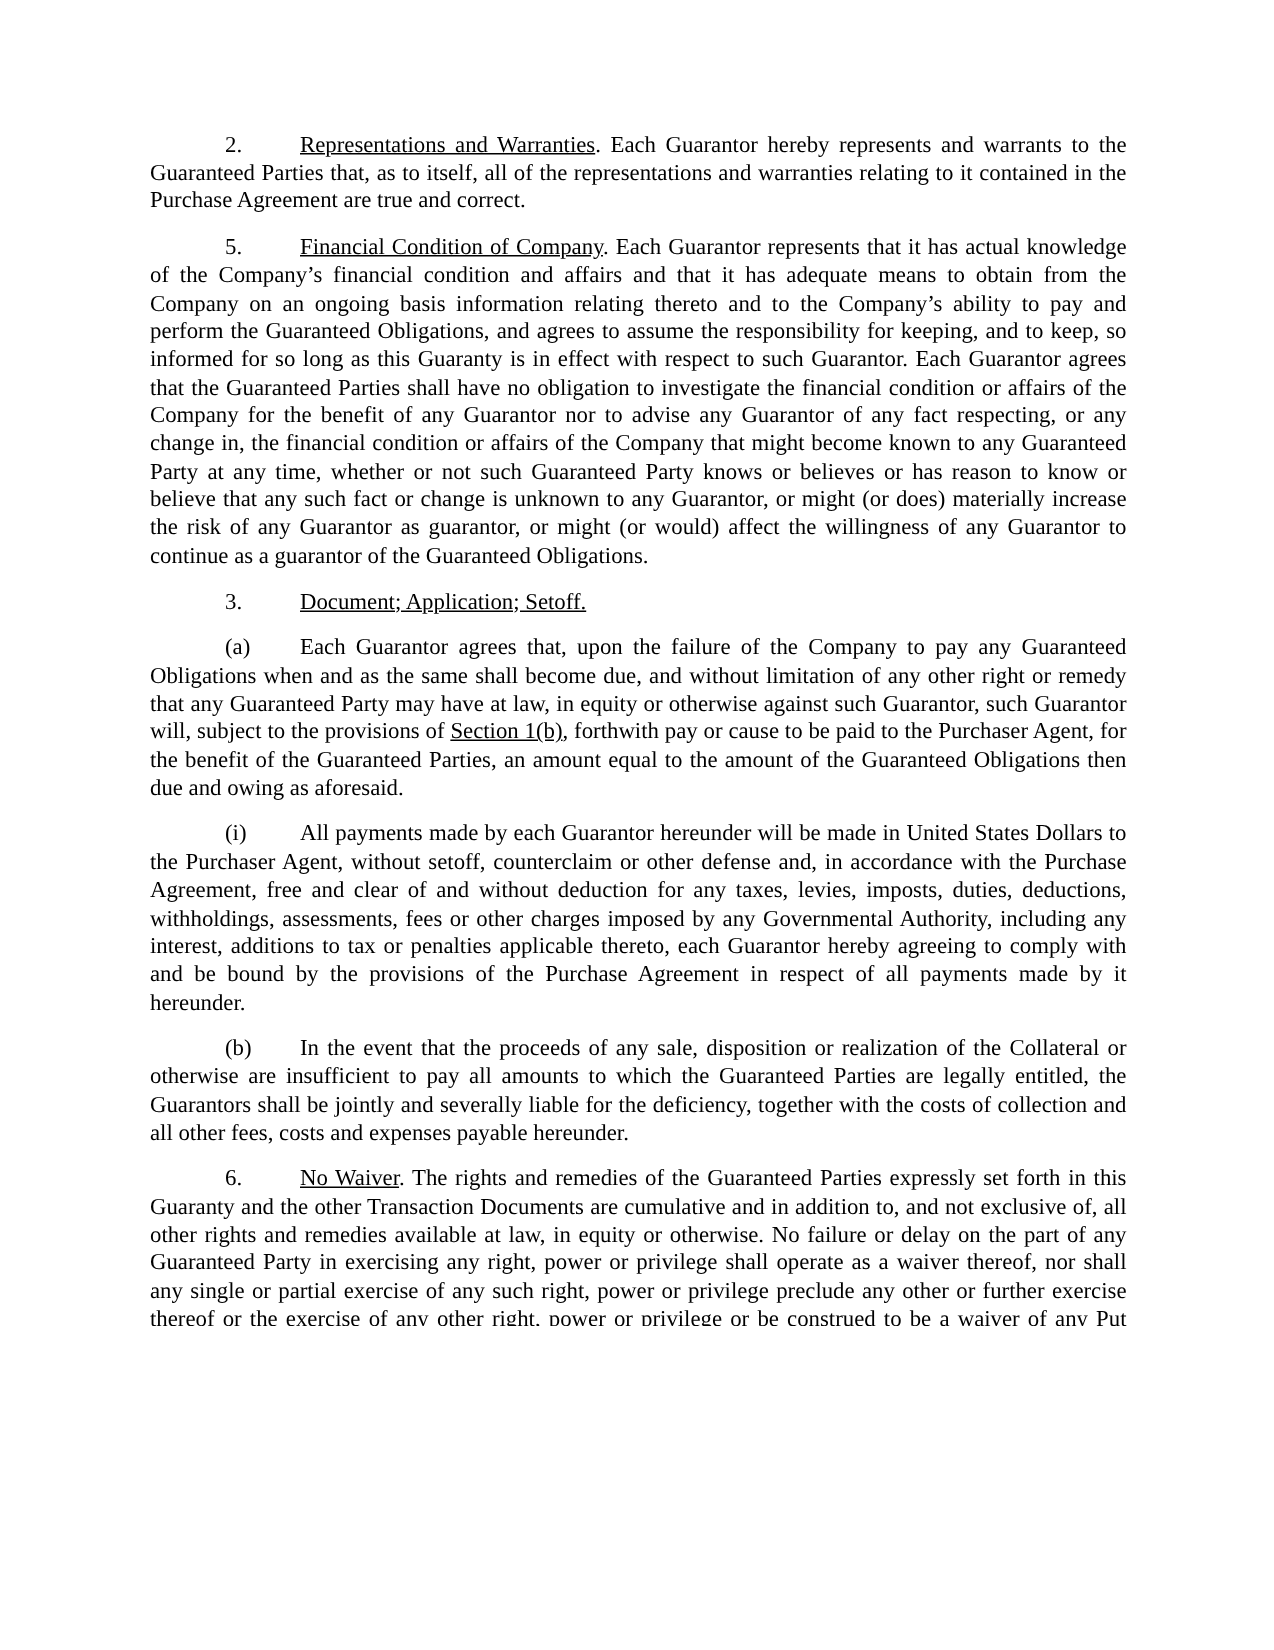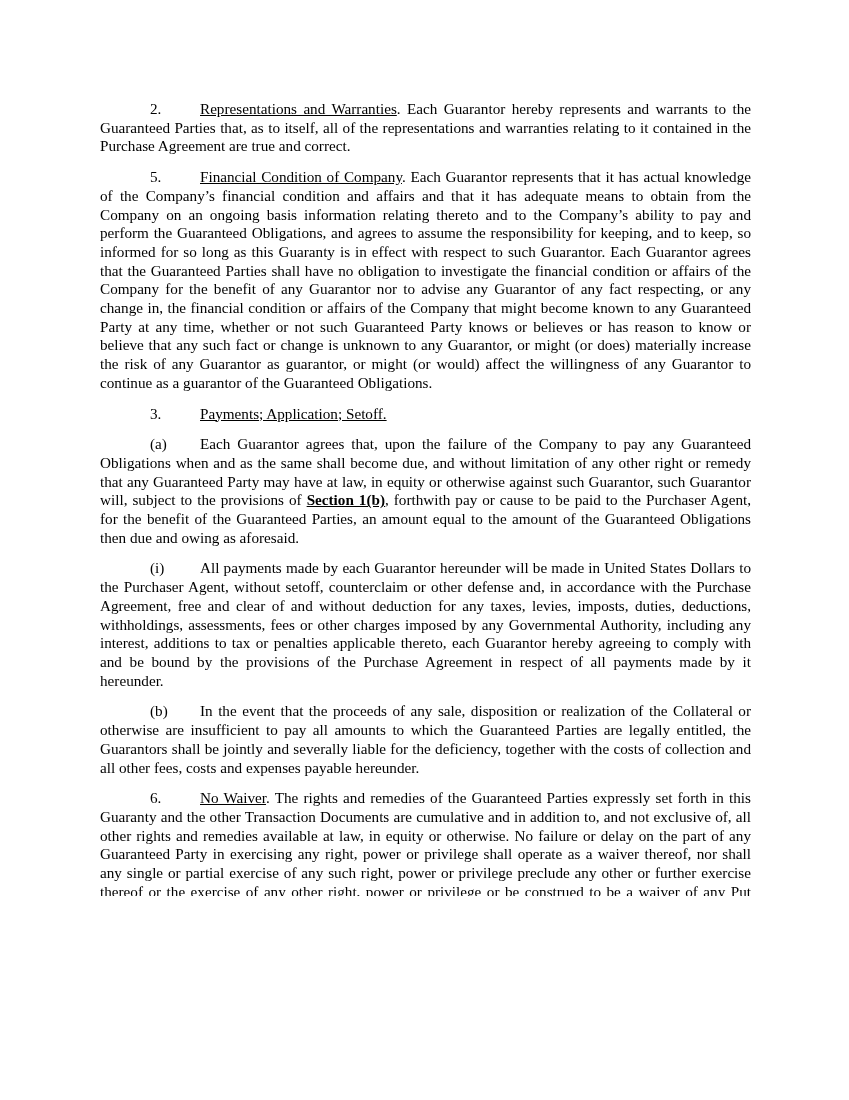--- a/index.html
+++ b/index.html
@@ -1,21 +1,21 @@
 <!DOCTYPE html>
 <html><head>
 <meta charset="utf-8">
 <style>
   * { margin: 0; padding: 0; box-sizing: border-box; }
   html, body { background: #ffffff; }
   .page {
     position: relative;
     width: 849px;
     height: 880px;
-    margin: 16px auto;
+    margin: 4px auto;
     background: #ffffff;
     color: #000000;
     font-family: "Liberation Serif", "DejaVu Serif", serif;
     overflow: hidden;
   }
   .content {
     position: absolute;
     left: 100px;
     top: 84px;
     width: 651px;
@@ -26,21 +26,21 @@
   p.para {
     margin: 0 0 12px 0;
     text-indent: 50px;
   }
   p.para .label {
     display: inline-block;
     width: 50px;
     text-indent: 0;
   }
   .u { text-decoration: underline; }
-  .b { font-weight: bold; }
+  .b { font-weight: normal; }
   .page-number {
     position: absolute;
     top: 1036px;
     left: 0;
     width: 100%;
     text-align: center;
     font-size: 15px;
   }
   .doc-footer {
     position: absolute;
@@ -53,21 +53,21 @@
   .doc-footer .del { text-decoration: line-through; margin-left: 4px; text-align: right; }
   .doc-footer .ins { text-decoration: underline; }
 </style>
 </head>
 <body>
 
 <div class="page">
   <div class="content">
       <p class="para"><span class="label">2.</span><span class="u">Representations and Warranties</span><span>.  Each Guarantor hereby represents and warrants to the Guaranteed Parties that, as to itself, all of the representations and warranties relating to it contained in the Purchase Agreement are true and correct.</span></p>
       <p class="para"><span class="label">5.</span><span class="u">Financial Condition of Company</span><span>.  Each Guarantor represents that it has actual knowledge of the Company’s financial condition and affairs and that it has adequate means to obtain from the Company on an ongoing basis information relating thereto and to the Company’s ability to pay and perform the Guaranteed Obligations, and agrees to assume the responsibility for keeping, and to keep, so informed for so long as this Guaranty is in effect with respect to such Guarantor.  Each Guarantor agrees that the Guaranteed Parties shall have no obligation to investigate the financial condition or affairs of the Company for the benefit of any Guarantor nor to advise any Guarantor of any fact respecting, or any change in, the financial condition or affairs of the Company that might become known to any Guaranteed Party at any time, whether or not such Guaranteed Party knows or believes or has reason to know or believe that any such fact or change is unknown to any Guarantor, or might (or does) materially increase the risk of any Guarantor as guarantor, or might (or would) affect the willingness of any Guarantor to continue as a guarantor of the Guaranteed Obligations.</span></p>
-      <p class="para"><span class="label">3.</span><span class="u">Payments; Application; Setoff.</span></p>
+      <p class="para"><span class="label">3.</span><span class="u">Document; Application; Setoff.</span></p>
       <p class="para"><span class="label">(a)</span><span>Each Guarantor agrees that, upon the failure of the Company to pay any Guaranteed Obligations when and as the same shall become due, and without limitation of any other right or remedy that any Guaranteed Party may have at law, in equity or otherwise against such Guarantor, such Guarantor will, subject to the provisions of </span><span class="u b">Section 1(b)</span><span>, forthwith pay or cause to be paid to the Purchaser Agent, for the benefit of the Guaranteed Parties, an amount equal to the amount of the Guaranteed Obligations then due and owing as aforesaid.</span></p>
       <p class="para"><span class="label">(i)</span><span>All payments made by each Guarantor hereunder will be made in United States Dollars to the Purchaser Agent, without setoff, counterclaim or other defense and, in accordance with the Purchase Agreement, free and clear of and without deduction for any taxes, levies, imposts, duties, deductions, withholdings, assessments, fees or other charges imposed by any Governmental Authority, including any interest, additions to tax or penalties applicable thereto, each Guarantor hereby agreeing to comply with and be bound by the provisions of the Purchase Agreement in respect of all payments made by it hereunder.</span></p>
       <p class="para"><span class="label">(b)</span><span>In the event that the proceeds of any sale, disposition or realization of the Collateral or otherwise are insufficient to pay all amounts to which the Guaranteed Parties are legally entitled, the Guarantors shall be jointly and severally liable for the deficiency, together with the costs of collection and all other fees, costs and expenses payable hereunder.</span></p>
       <p class="para"><span class="label">6.</span><span class="u">No Waiver</span><span>.  The rights and remedies of the Guaranteed Parties expressly set forth in this Guaranty and the other Transaction Documents are cumulative and in addition to, and not exclusive of, all other rights and remedies available at law, in equity or otherwise.  No failure or delay on the part of any Guaranteed Party in exercising any right, power or privilege shall operate as a waiver thereof, nor shall any single or partial exercise of any such right, power or privilege preclude any other or further exercise thereof or the exercise of any other right, power or privilege or be construed to be a waiver of any Put Option Event or any other breach of the Purchase Agreement.  In the event of any conflict between the provisions of the Purchase Agreement and hereof, the applicable provisions set forth in the Purchase Agreement shall control.  No course of dealing between any of the Guarantors and the Guaranteed Parties or their agents or employees shall be effective to amend, modify or discharge any provision of this Guaranty or any other Transaction Document or to constitute a waiver of any Put Option Event or any other breach of the Purchase Agreement.  No notice to or demand upon any Guarantor in any case shall entitle such Guarantor or any other Guarantor to any other or further notice or demand in similar or other</span></p>
     </div>
 
   <div class="page-number">40</div>
 
   <div class="doc-footer">
     <span>261284230</span><span class="del" style="color: rgb(204, 0, 0);">v1</span><span class="ins" style="color: rgb(0, 0, 204); text-align: center;">v0</span>

